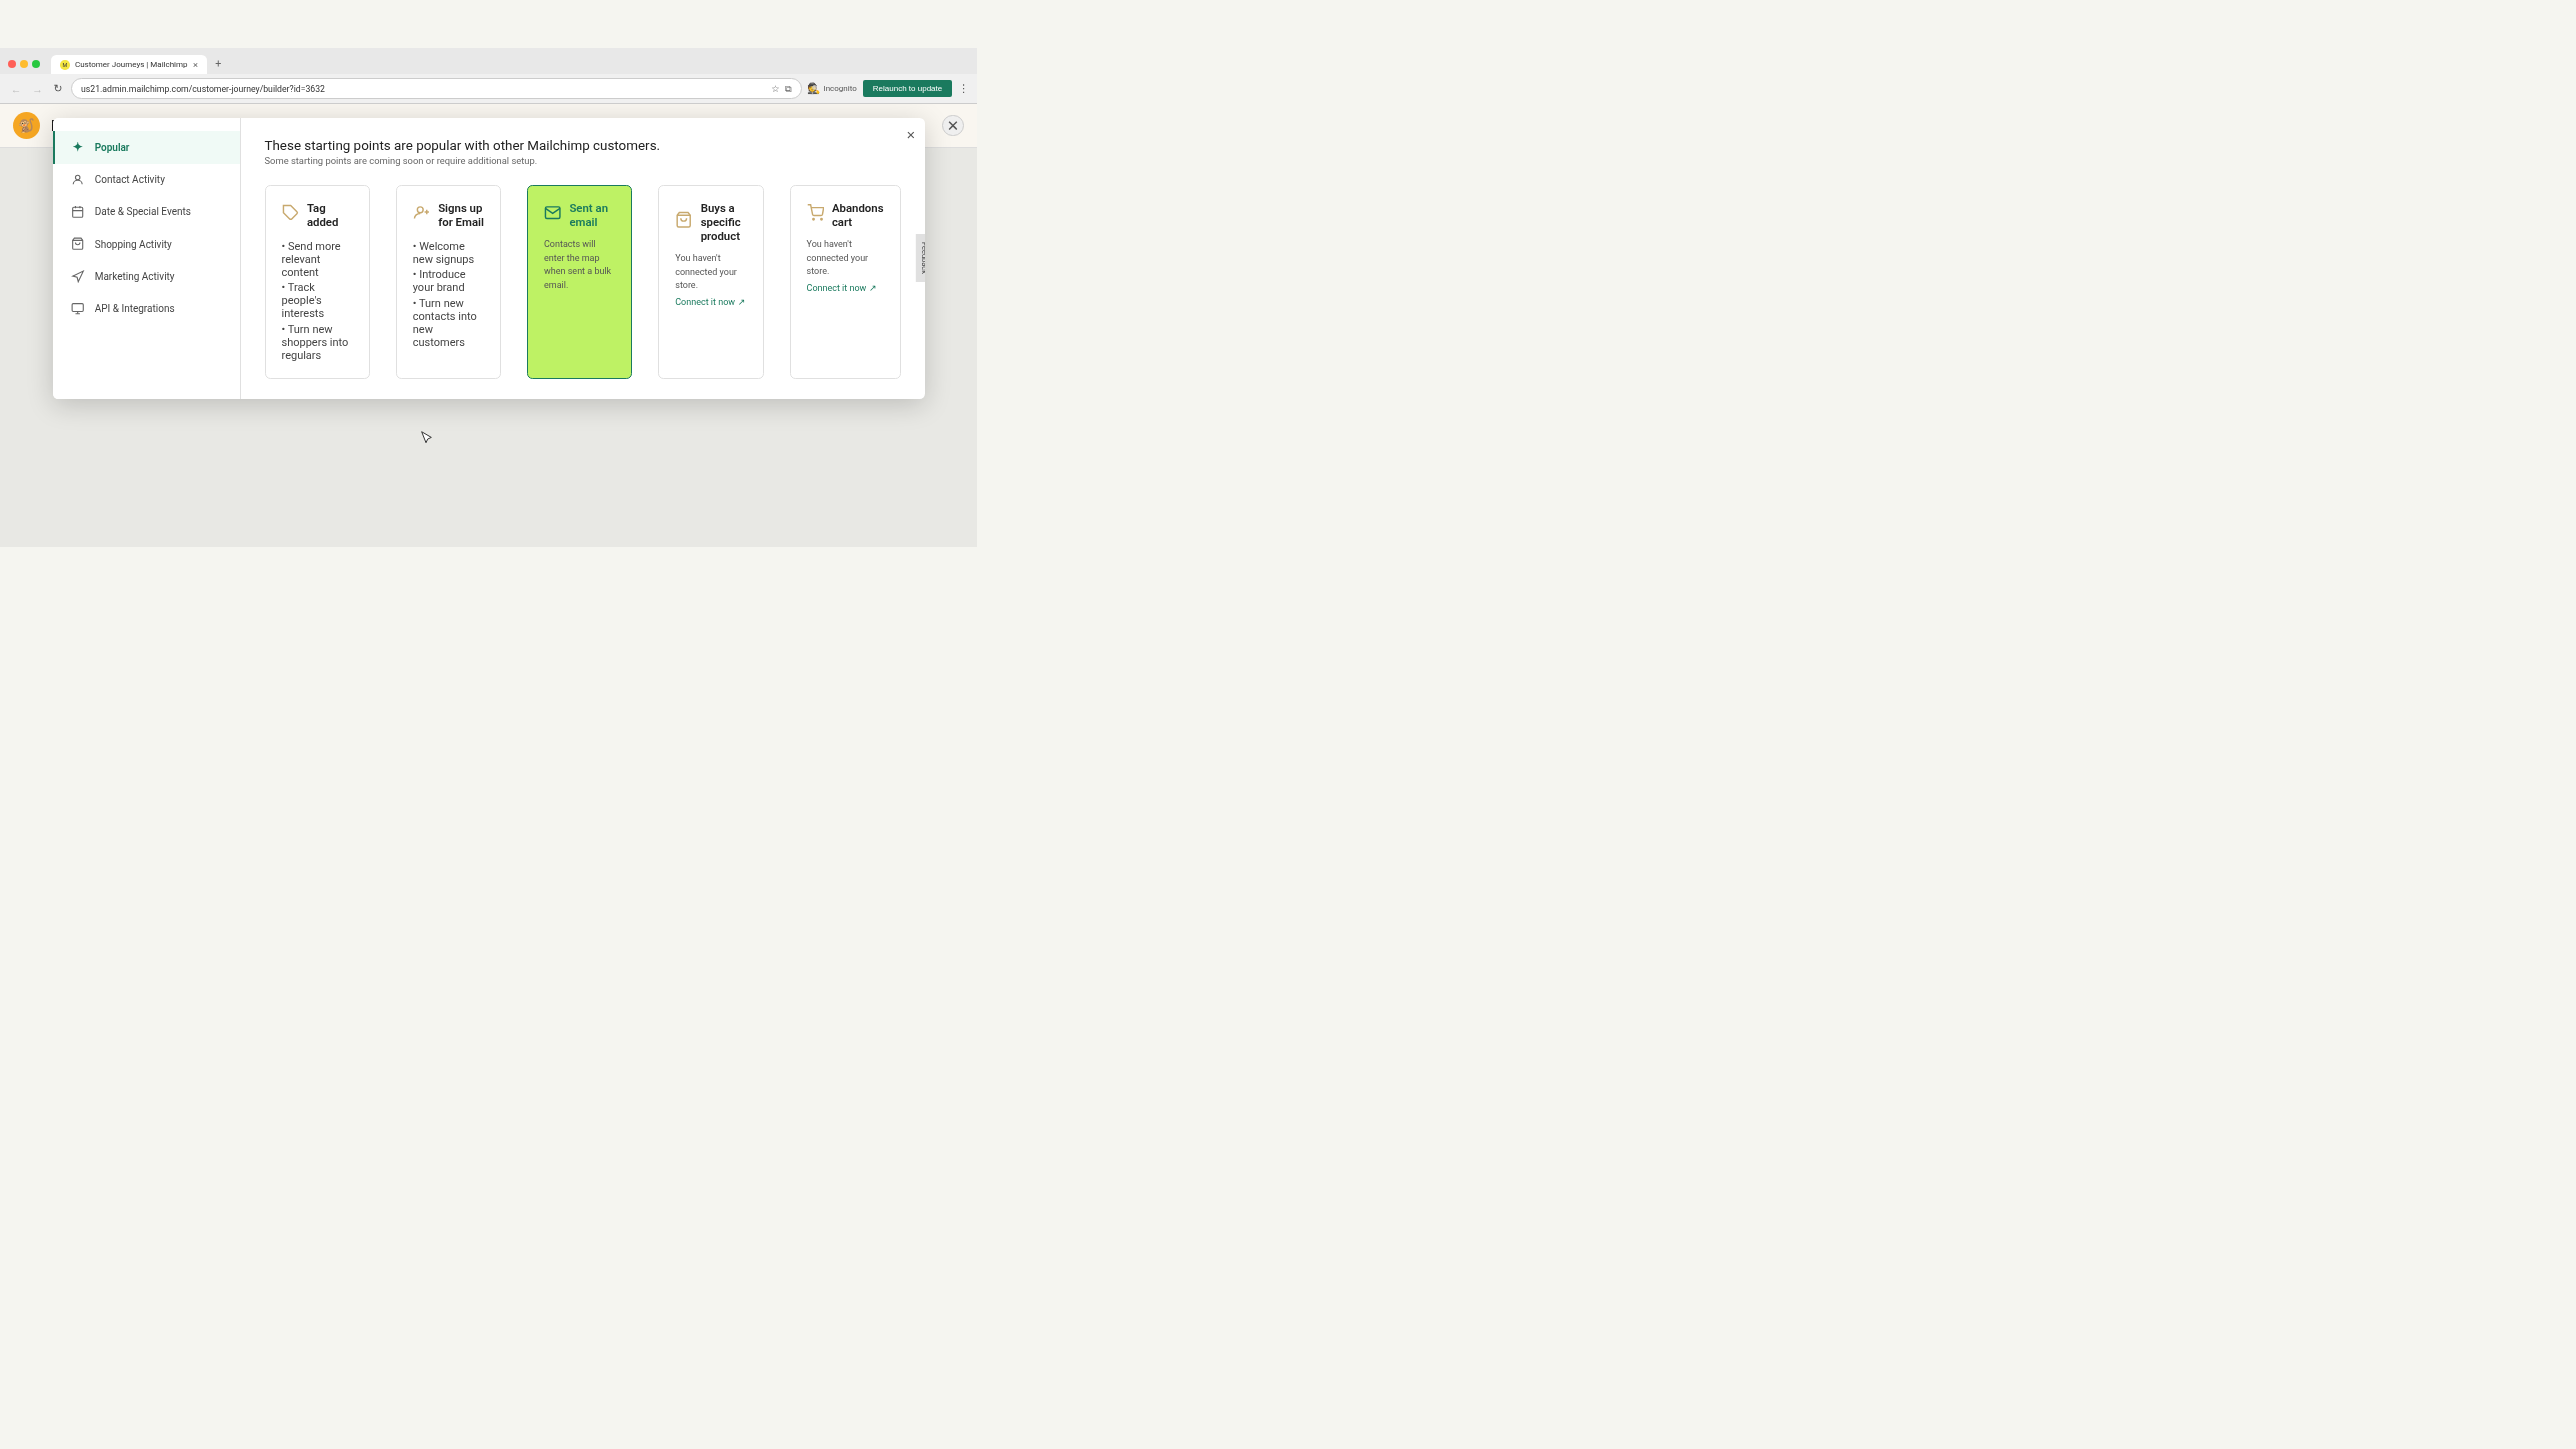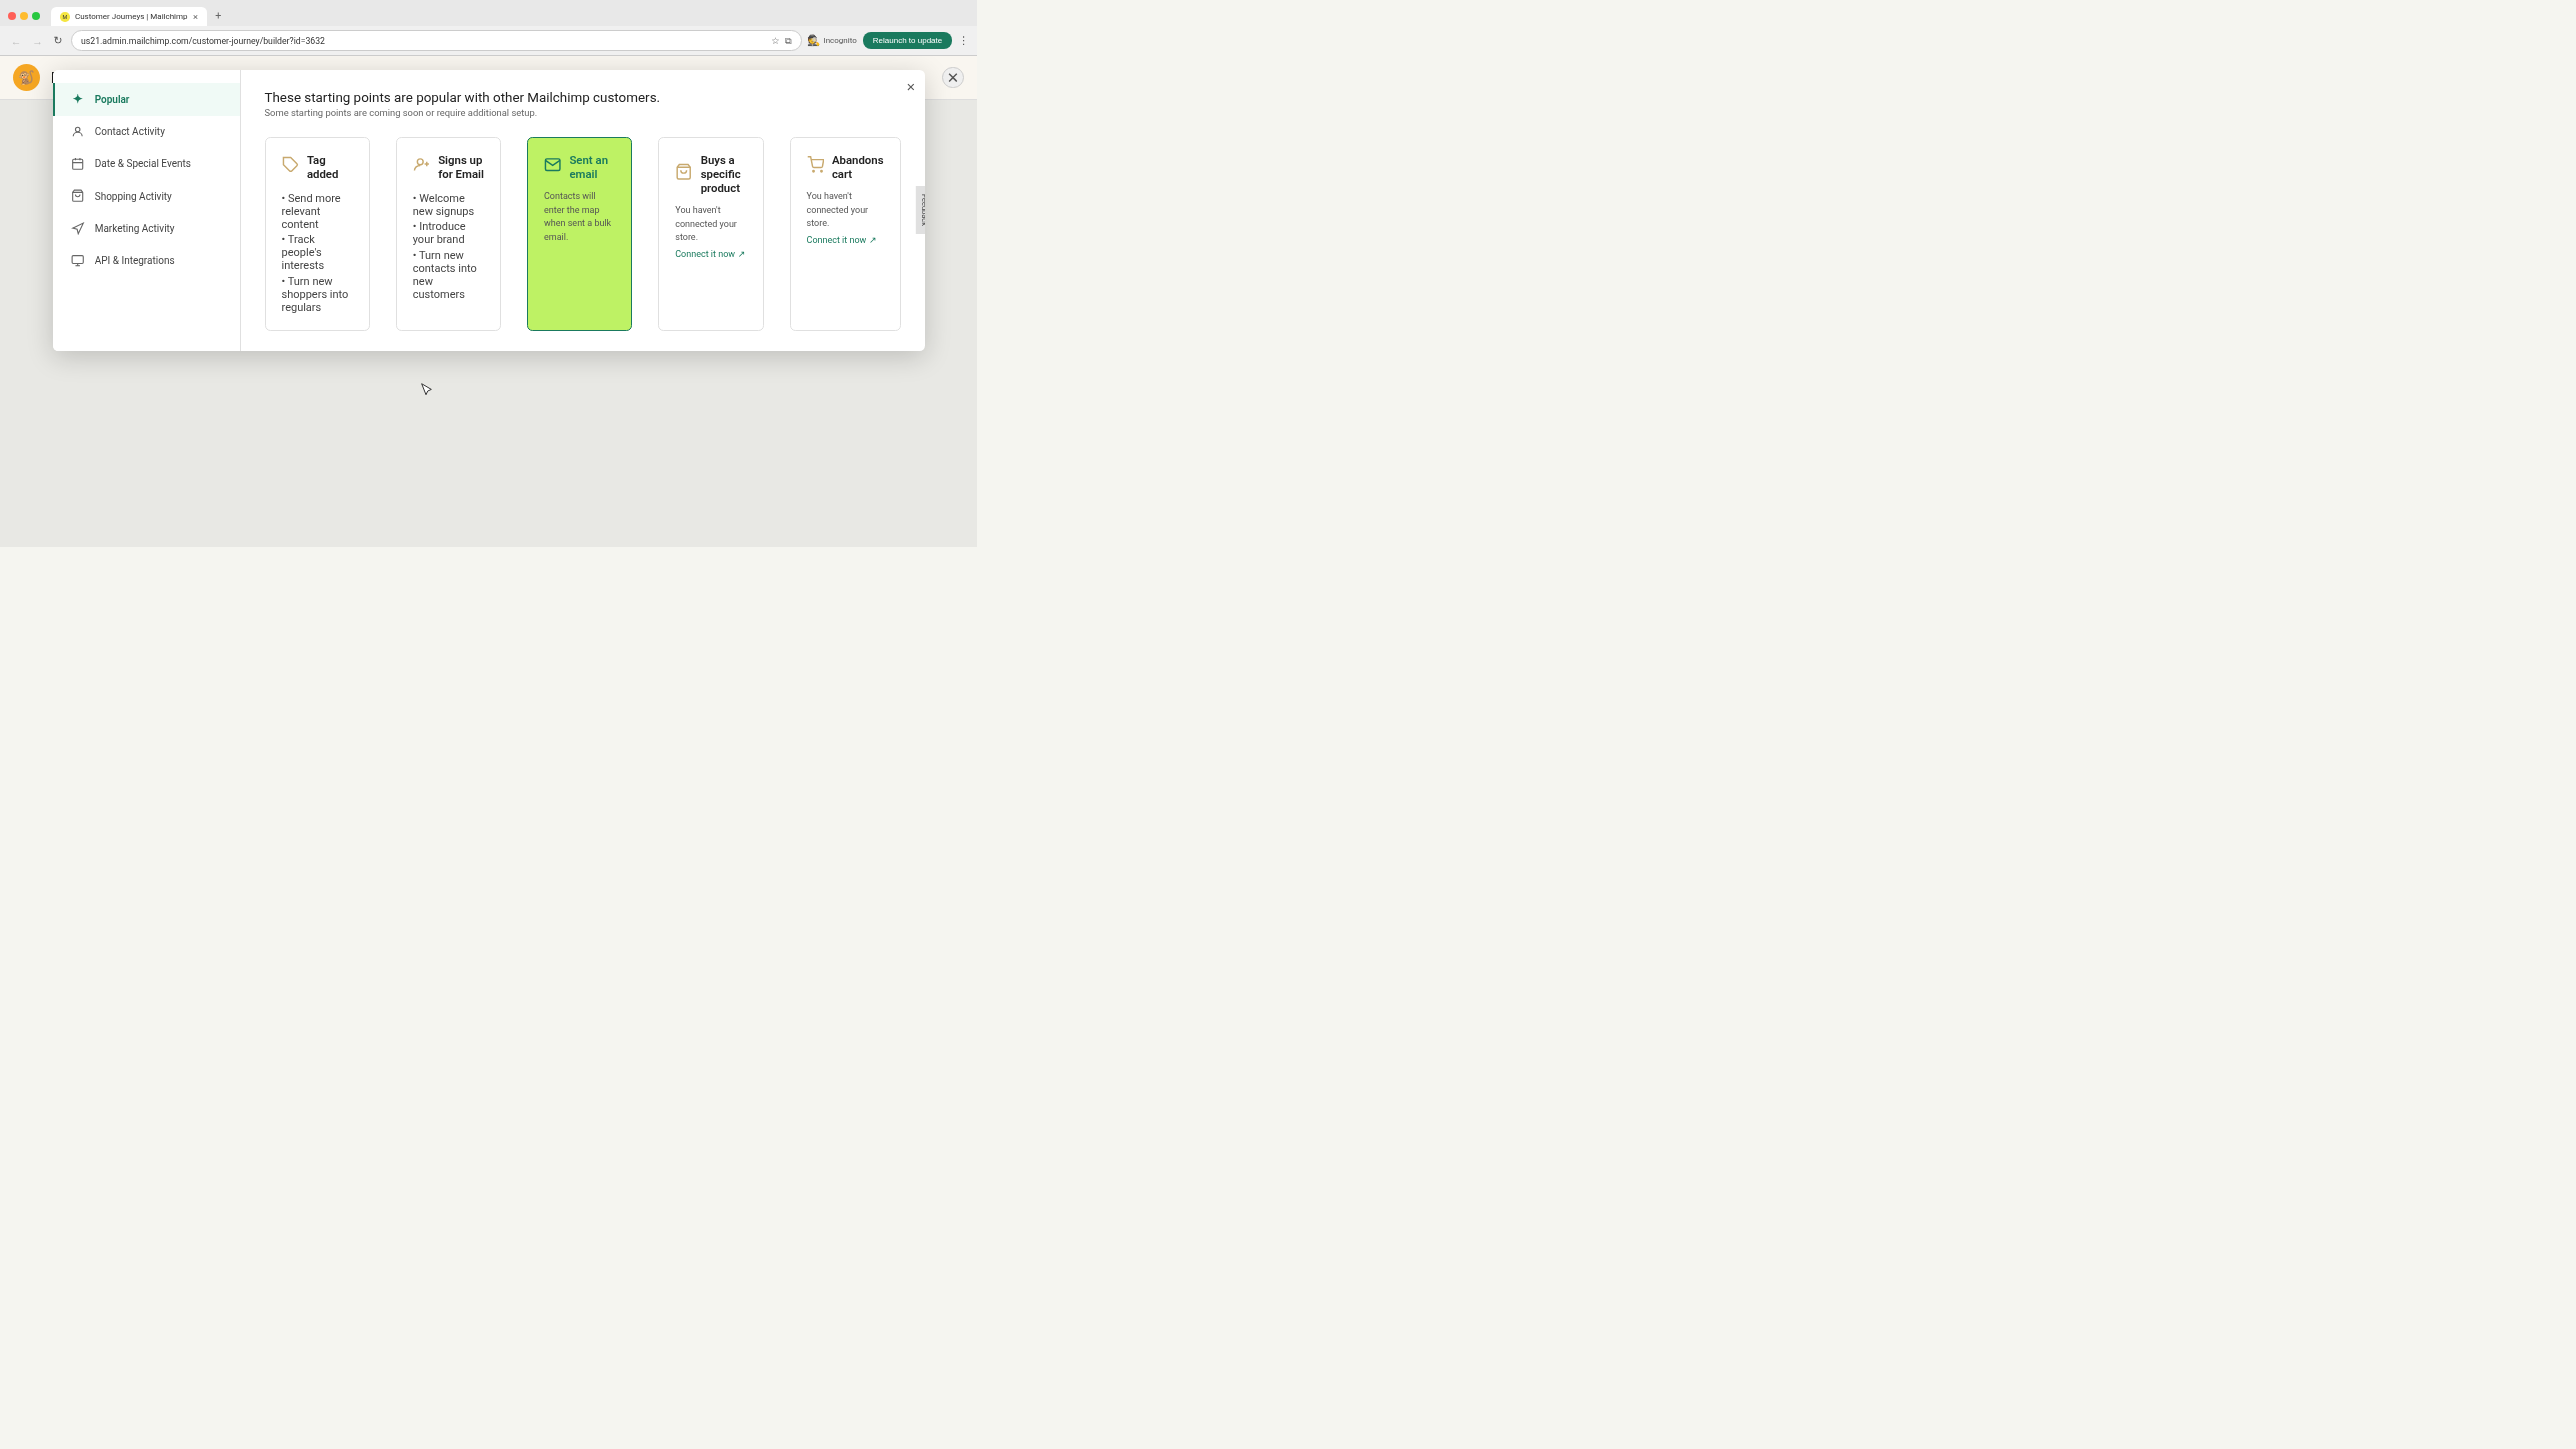--- a/index.html
+++ b/index.html
@@ -11,20 +11,21 @@
       overflow: hidden;
       position: relative;
     }
 
     
     .browser-chrome {
       background: #f0f0f0;
       border-bottom: 0.7px solid #ccc;
       position: relative;
       z-index: 100;
+      margin-top: 48px;
     }
     .browser-title-bar {
       display: flex;
       align-items: center;
       padding: 5.4px 8px 0;
       background: #e8e8e8;
       gap: 5.4px;
     }
     .browser-controls {
       display: flex;
@@ -119,21 +120,21 @@
       font-size: 8px;
       color: #555;
     }
     .incognito-icon {
       font-size: 10.7px;
     }
     .relaunch-btn {
       background: #1a7a5e;
       color: white;
       border: none;
-      border-radius: 8px;
+      border-radius: 2px;
       padding: 4px 9.4px;
       font-size: 8px;
       cursor: pointer;
       font-weight: 500;
     }
     .browser-menu-btn {
       font-size: 10.7px;
       color: #555;
       cursor: pointer;
     }

